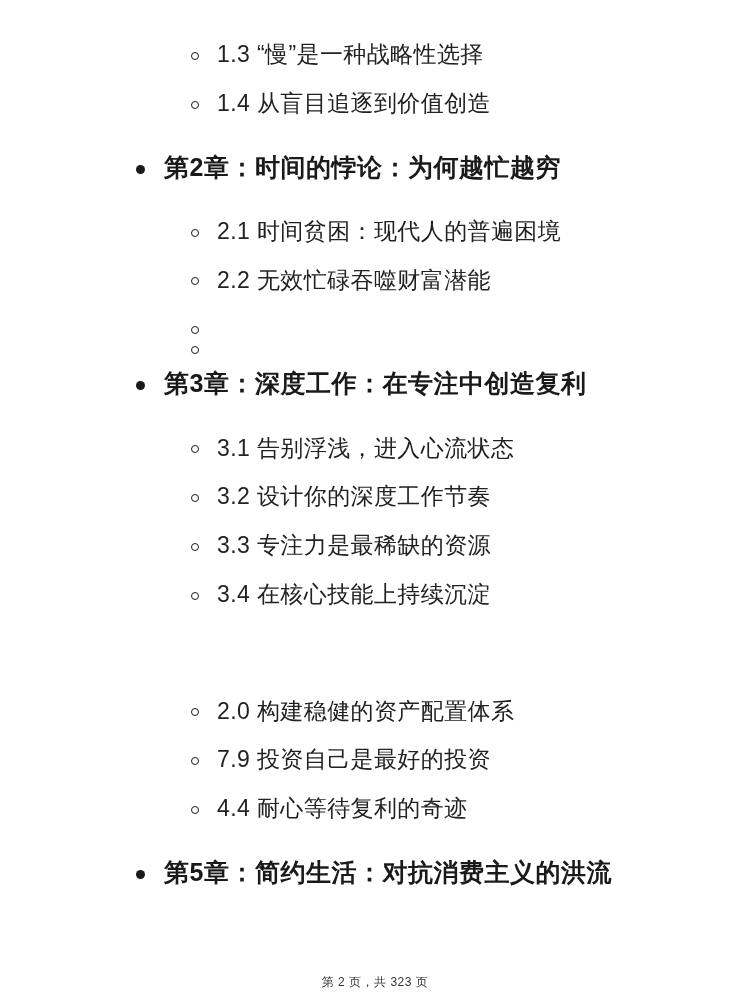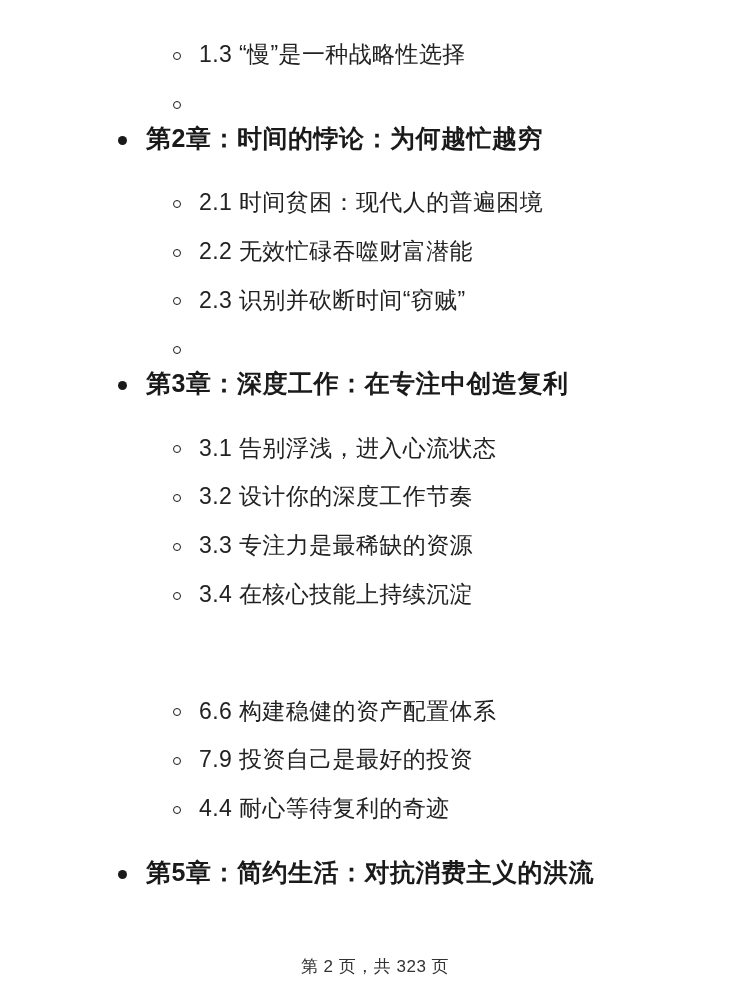--- a/index.html
+++ b/index.html
@@ -12,21 +12,21 @@
     background: #ffffff;
     font-family: "Liberation Sans", sans-serif;
     color: #1a1a1a;
     overflow: hidden;
     position: relative;
   }
   .page {
     width: 750px;
     height: 1000px;
     box-sizing: border-box;
-    padding: 40px 50px 0 48px;
+    padding: 40px 50px 0 66px;
     position: relative;
   }
   .toc {
     list-style: none;
     margin: 0;
     padding: 0;
   }
   
   .lvl1 {
     position: relative;
@@ -68,42 +68,43 @@
     box-sizing: border-box;
     background: transparent;
   }
   .gap-sm { height: 20px; }
   .gap-lg { height: 34px; }
 
   .footer {
     position: absolute;
     left: 0;
     right: 0;
-    bottom: 22px;
+    bottom: 9px;
     text-align: center;
-    font-size: 17px;
+    font-size: 12px;
     color: #333;
     letter-spacing: 0.5px;
   }
 </style>
 </head>
 <body>
 
 <div class="page">
 
   <div class="toc">
 
     <div class="lvl2">
       <span class="bullet"></span>
       <span>1.3 “慢”是一种战略性选择</span>
     </div>
     <div class="gap-sm"></div>
 
     <div class="lvl2">
       <span class="bullet"></span>
+      <span>1.4 从盲目追逐到价值创造</span>
     </div>
     <div class="gap-lg"></div>
 
     <div class="lvl1">
       <span class="bullet"></span>
       <span>第2章：时间的悖论：为何越忙越穷</span>
     </div>
     <div class="gap-lg"></div>
 
     <div class="lvl2">
@@ -113,21 +114,20 @@
     <div class="gap-sm"></div>
 
     <div class="lvl2">
       <span class="bullet"></span>
       <span>2.2 无效忙碌吞噬财富潜能</span>
     </div>
     <div class="gap-sm"></div>
 
     <div class="lvl2">
       <span class="bullet"></span>
-      <span>2.3 识别并砍断时间“窃贼”</span>
     </div>
     <div class="gap-sm"></div>
 
     <div class="lvl2">
       <span class="bullet"></span>
     </div>
     <div class="gap-lg"></div>
 
     <div class="lvl1">
       <span class="bullet"></span>
@@ -158,21 +158,21 @@
       <span>3.4 在核心技能上持续沉淀</span>
     </div>
     <div class="gap-lg"></div>
 
     <div class="gap-lg"></div>
 
     <div class="gap-sm"></div>
 
     <div class="lvl2">
       <span class="bullet"></span>
-      <span>6.6 构建稳健的资产配置体系</span>
+      <span>2.0 构建稳健的资产配置体系</span>
     </div>
     <div class="gap-sm"></div>
 
     <div class="lvl2">
       <span class="bullet"></span>
       <span>7.9 投资自己是最好的投资</span>
     </div>
     <div class="gap-sm"></div>
 
     <div class="lvl2">

